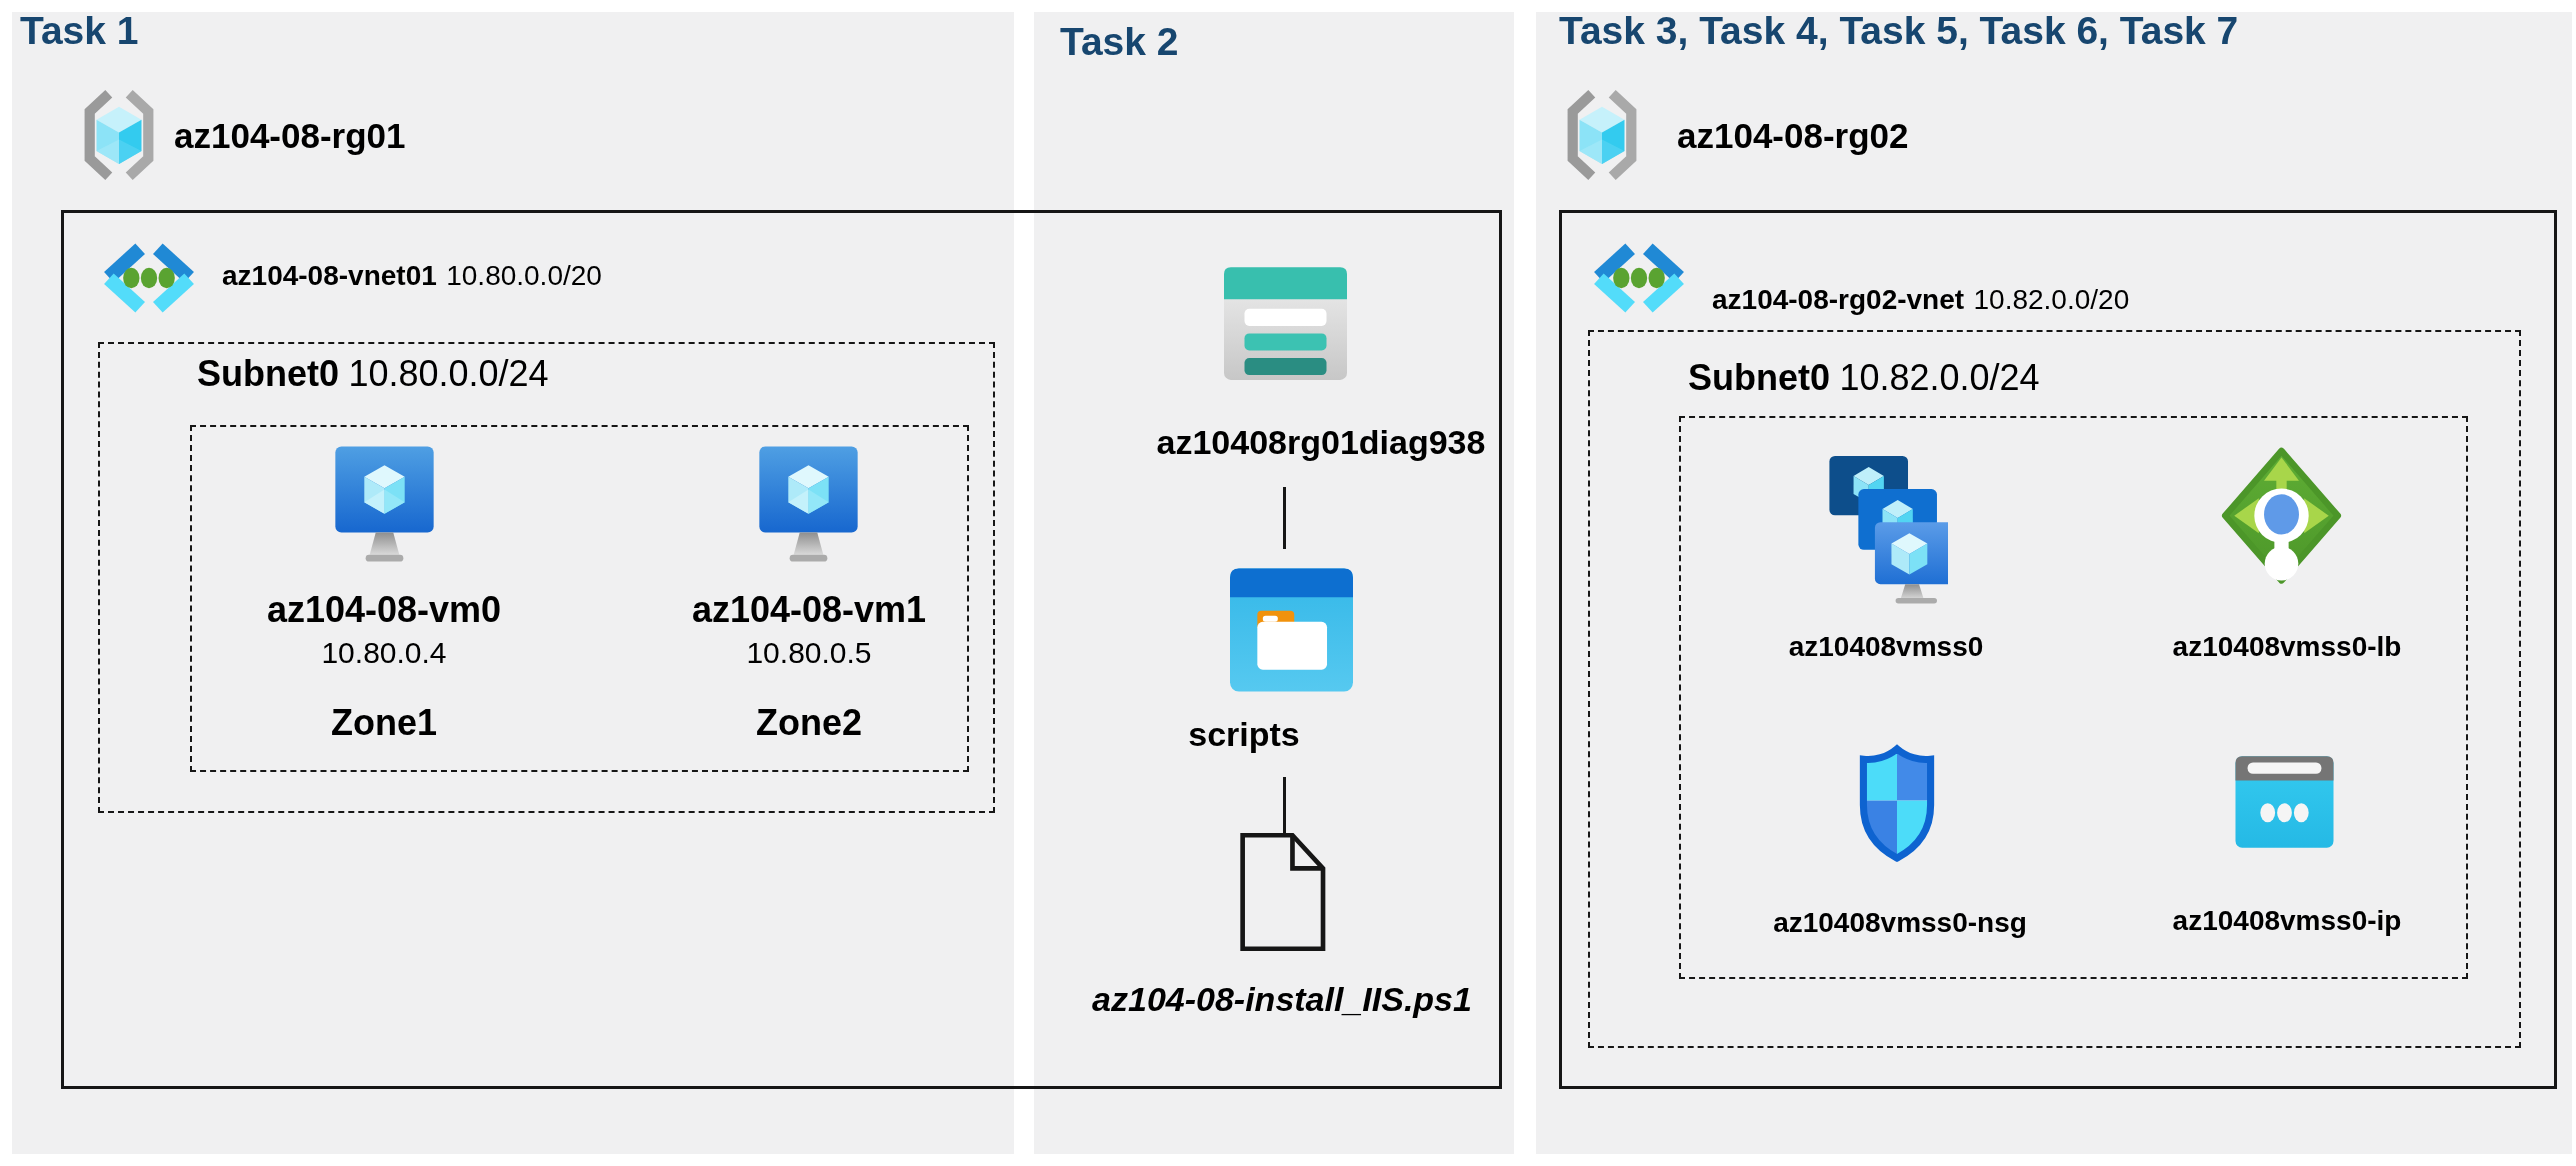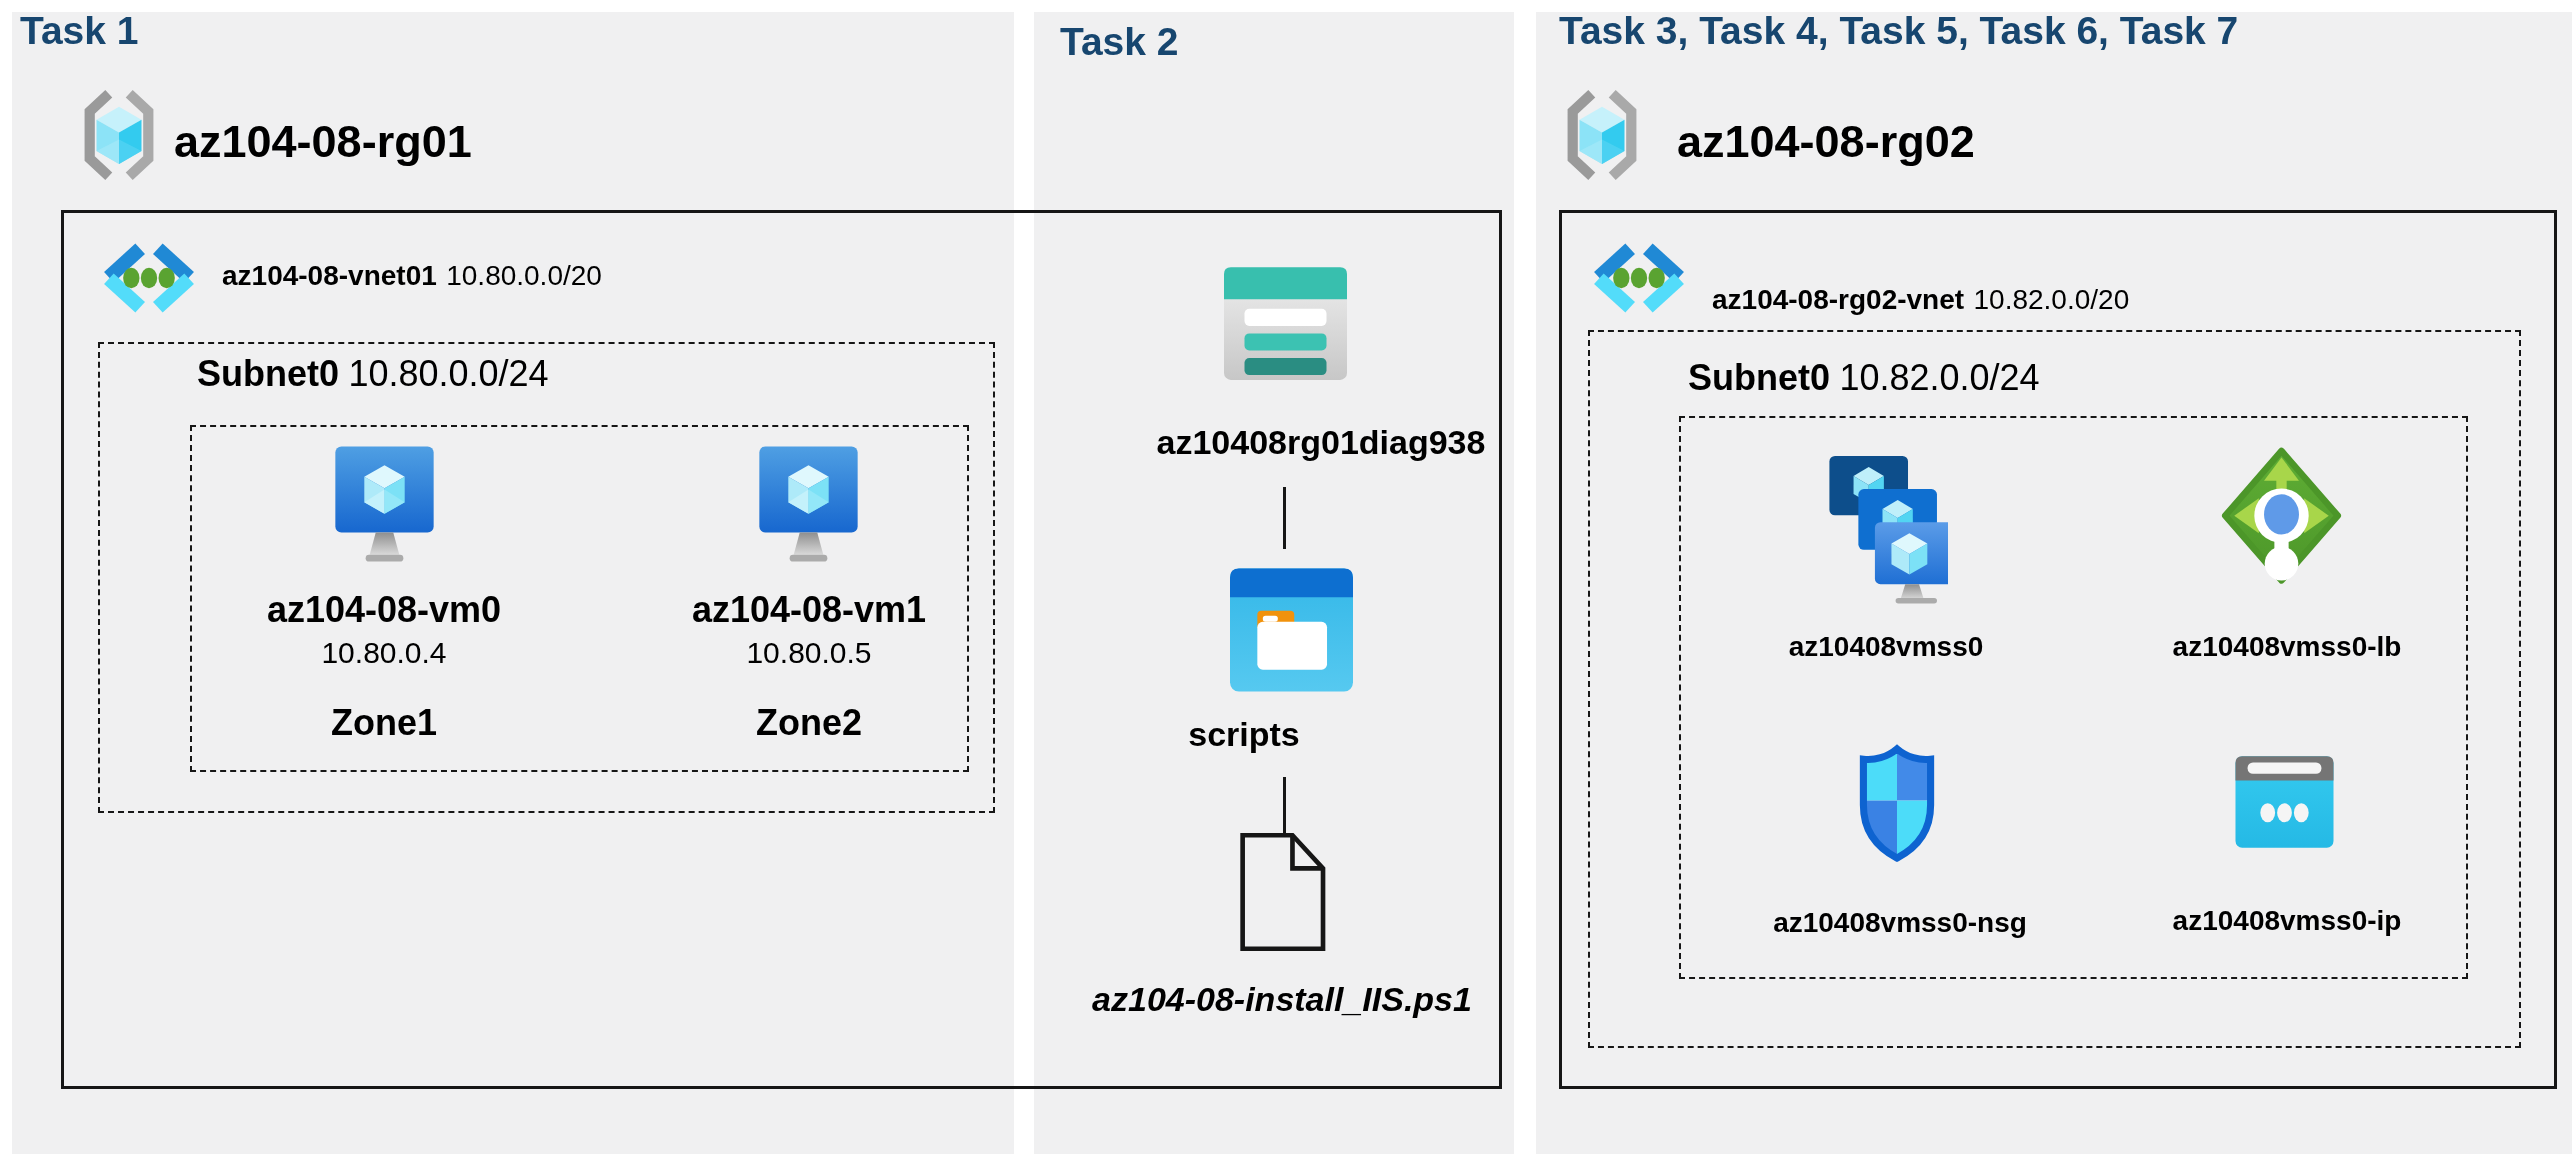--- a/index.html
+++ b/index.html
@@ -8,21 +8,21 @@
   .panel{position:absolute;background:var(--panel);}
   .heading{position:absolute;font-size:39px;font-weight:700;color:var(--heading);white-space:nowrap;}
   .solid-box{position:absolute;border:3.4px solid var(--line);box-sizing:border-box;background:transparent;}
   .dashed-box{position:absolute;border:2.7px dashed var(--line);box-sizing:border-box;background:transparent;}
   .icon{position:absolute;}
   .icon svg{display:block;width:100%;height:100%;}
   .lbl{position:absolute;white-space:nowrap;line-height:1.15;}
   .c{transform:translateX(-50%);text-align:center;}
   .b{font-weight:700;}
   .n{font-weight:400;}
-  .s52{font-size:45px;} .s50{font-size:34px;} .s48{font-size:28px;}
+  .s52{font-size:35px;} .s50{font-size:34px;} .s48{font-size:28px;}
   .s46{font-size:36px;} .s44{font-size:30px;}
   .cidr{font-weight:400;margin-left:9.4px;}
   .connector{position:absolute;width:2.7px;background:var(--line);}
 </style>
 </head>
 <body>
 
 <div class="page">
 
   <div class="panel" style="left:12px;top:12px;width:1002px;height:1142px;"></div>

